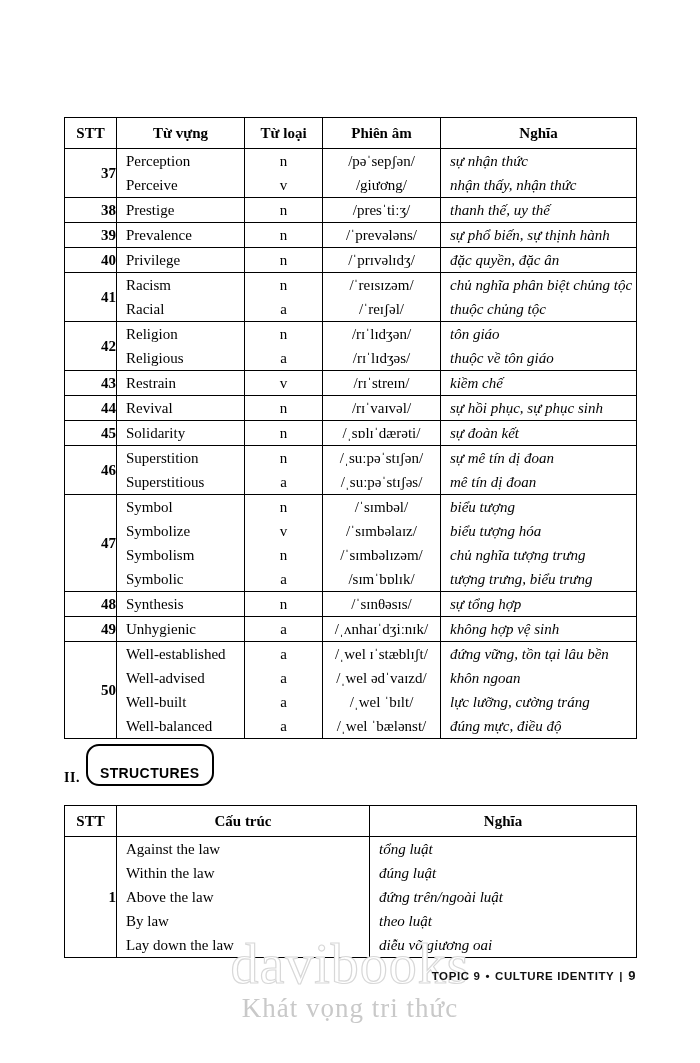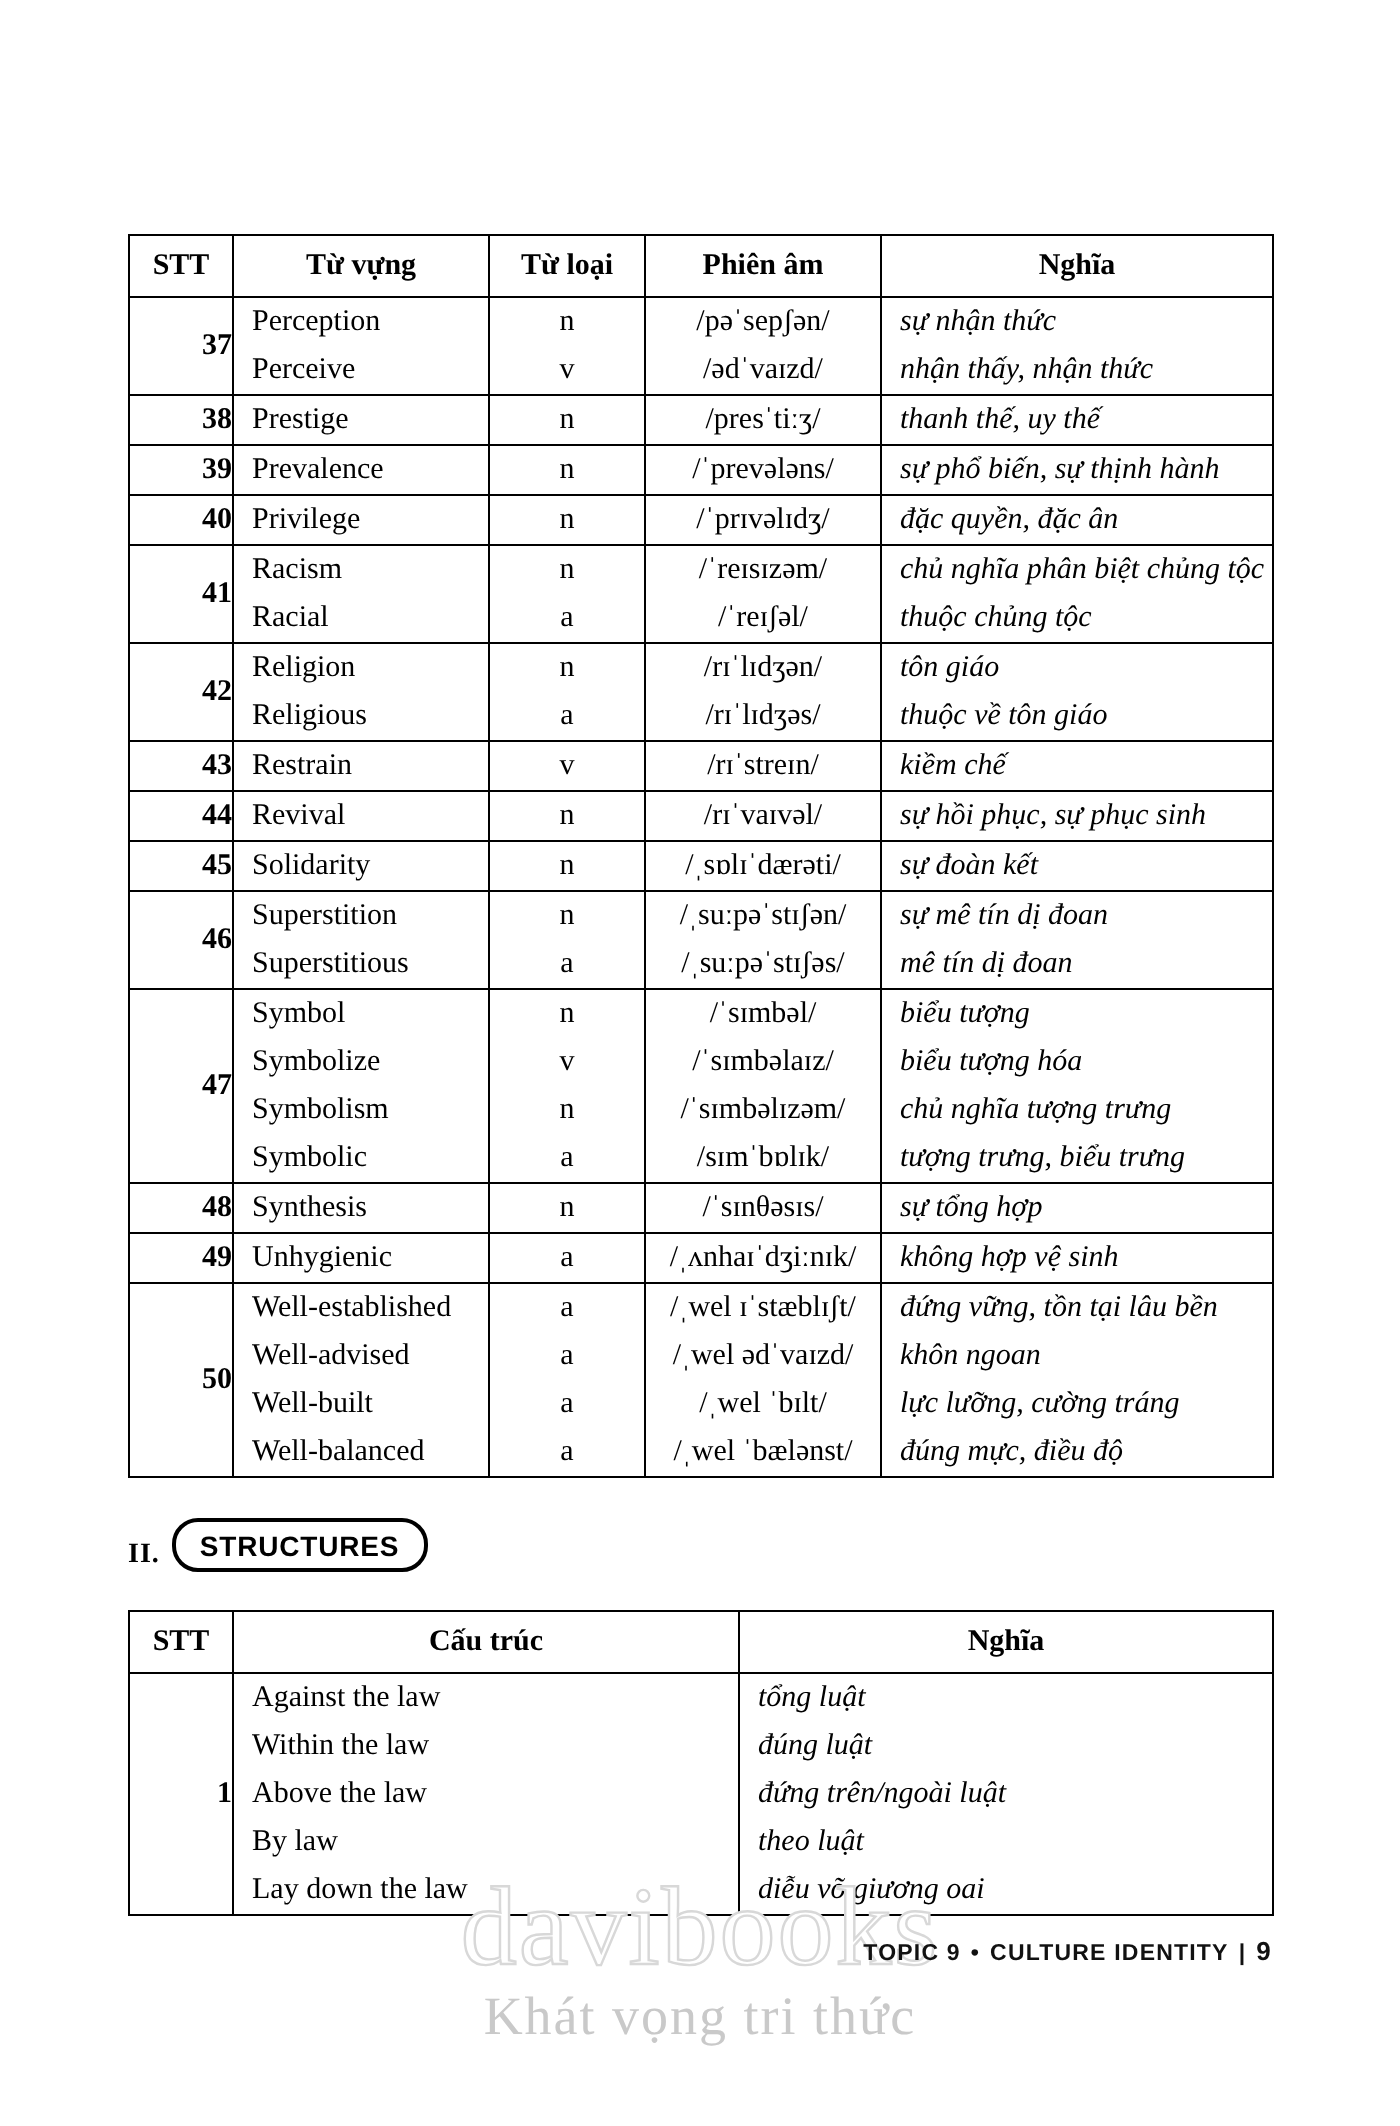--- a/index.html
+++ b/index.html
@@ -87,21 +87,21 @@
   .section-num {
     font-family: "Liberation Serif", serif;
     font-weight: bold;
     font-size: 14px;
     letter-spacing: 0.5px;
     margin-right: 6px;
   }
   .section-pill {
     border: 2px solid #000;
     border-radius: 13px;
-    padding: 5px 12px 4px 12px;
+    padding: 20px 12px 4px 12px;
     font-family: "Liberation Sans", sans-serif;
     font-weight: bold;
     font-size: 14px;
     letter-spacing: 0.4px;
     line-height: 1;
   }
 
   
   .struct-wrap {
     position: absolute;
@@ -208,21 +208,21 @@
             </td>
           <td class="pos">
               <div class="stack">
             <div class="line">n</div>
             <div class="line">v</div>
           </div>
             </td>
           <td class="ipa">
               <div class="stack">
             <div class="line">/pəˈsepʃən/</div>
-            <div class="line">/ədˈvaɪzd/</div>
+            <div class="line">/giương/</div>
           </div>
             </td>
           <td class="mean">
               <div class="stack">
             <div class="line">sự nhận thức</div>
             <div class="line">nhận thấy, nhận thức</div>
           </div>
             </td>
         </tr>
 

